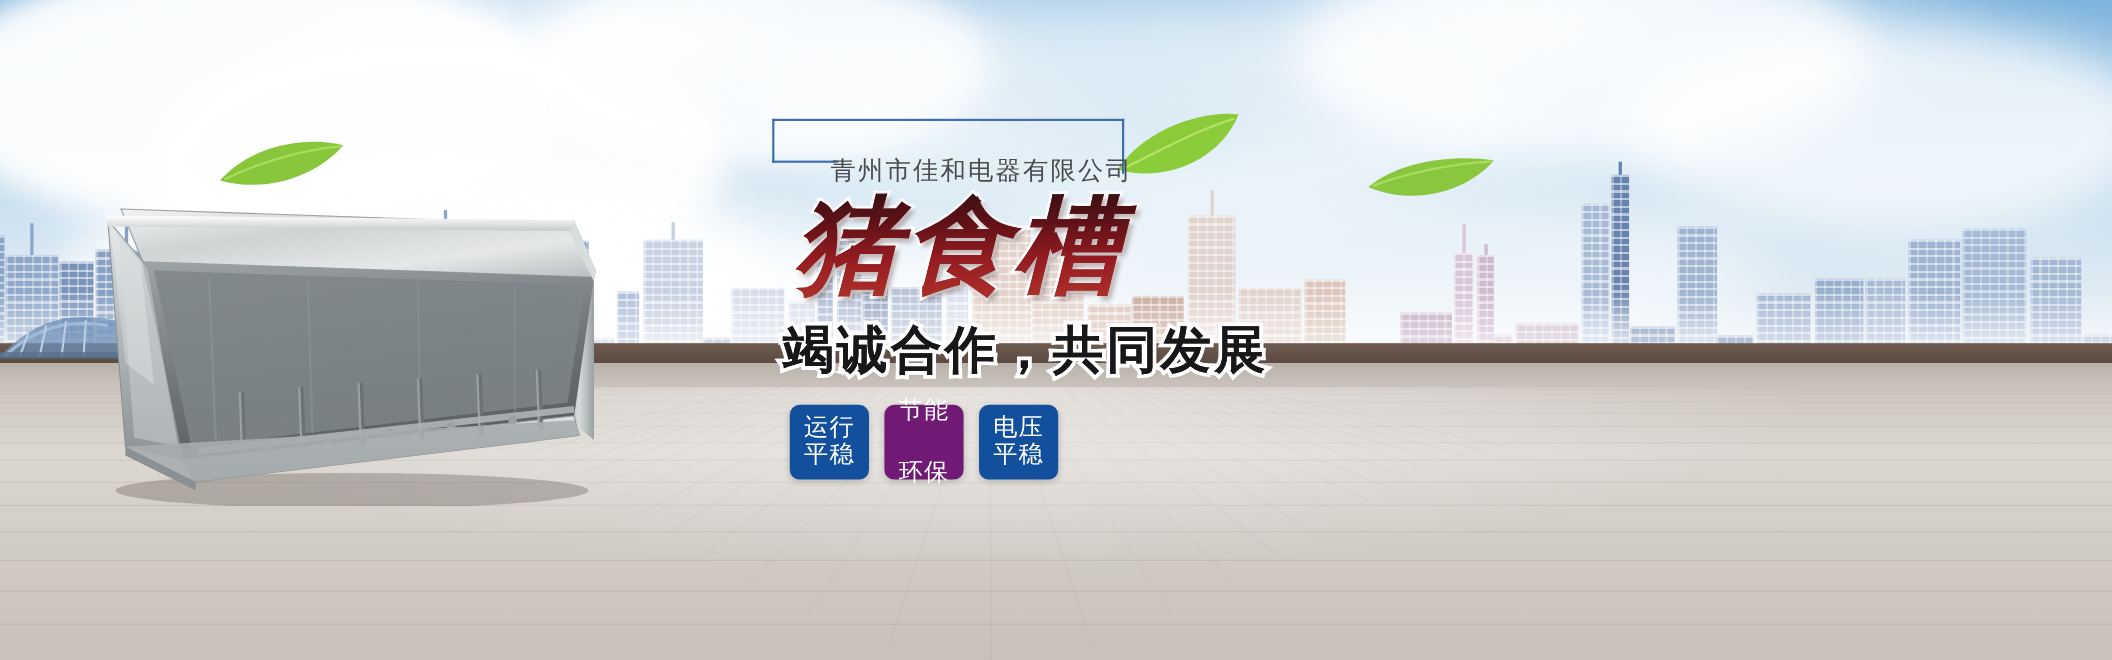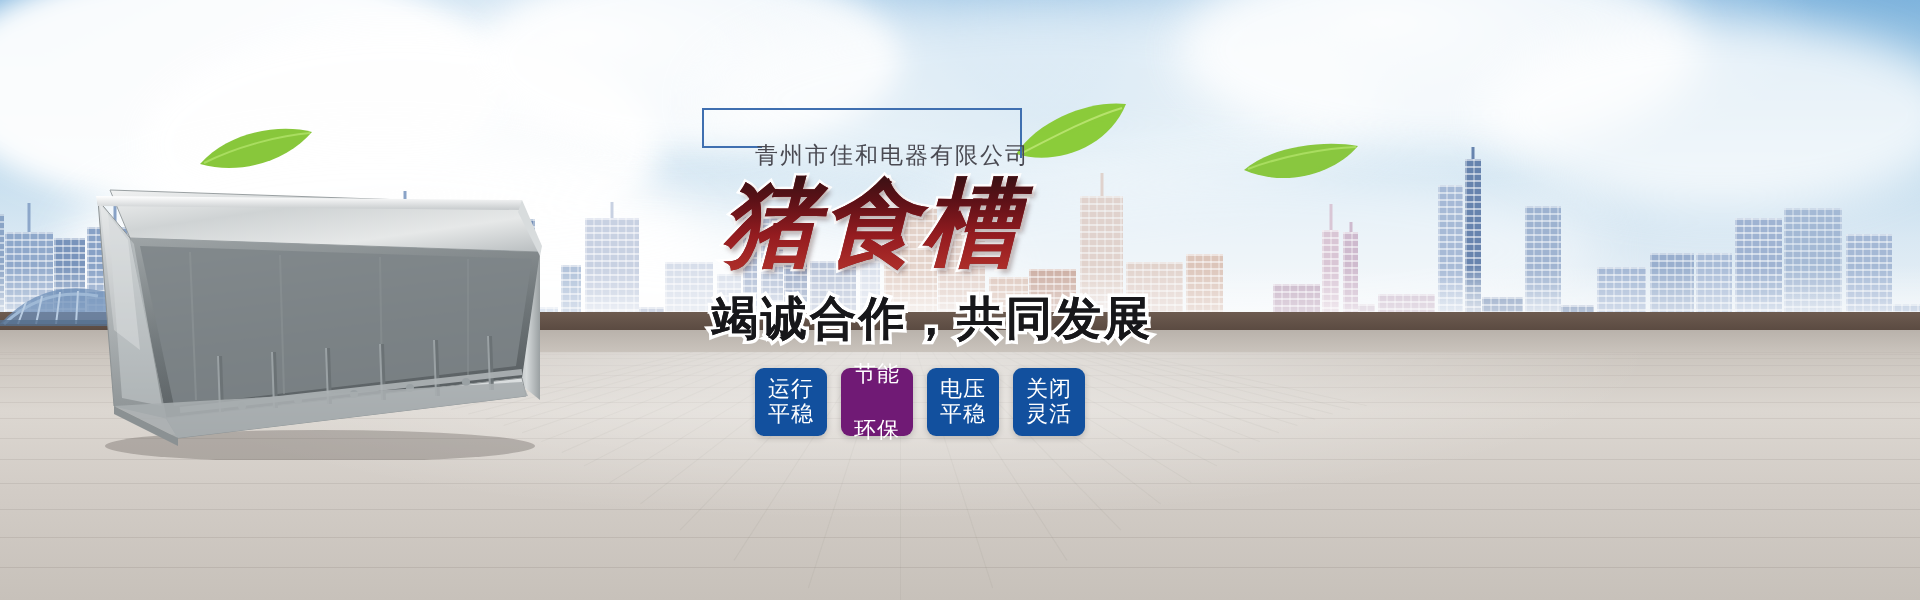--- a/index.html
+++ b/index.html
@@ -112,21 +112,21 @@
   }
   .subtitle-fill{
     position:absolute;left:712px;top:288px;
     font-family:"DejaVu Sans","Liberation Sans",sans-serif;
     font-size:46px;font-weight:700;letter-spacing:3px;white-space:nowrap;
     color:#17171a;
   }
 
   
   .badges{
-    position:absolute;left:755px;top:368px;display:flex;gap:14px;
+    position:absolute;left:718px;top:368px;display:flex;gap:14px;
   }
   .badge{
     width:72px;height:68px;border-radius:9px;
     background:#12509e;
     display:flex;flex-direction:column;align-items:center;justify-content:center;
     color:#fff;line-height:1.12;
     font-family:"DejaVu Sans","Liberation Sans",sans-serif;
     font-size:22px;letter-spacing:1px;font-weight:400;
     box-shadow:0 2px 6px rgba(0,0,0,.18);
   }
@@ -394,19 +394,15 @@
         <span>平稳</span>
       </div>
       <div class="badge" style="background: #701a75; gap: 31px;">
         <span>节能</span>
         <span>环保</span>
       </div>
       <div class="badge" style="background: rgb(18, 80, 158);">
         <span>电压</span>
         <span>平稳</span>
       </div>
-      <div class="badge" style="background: rgb(18, 80, 158);">
-        <span>关闭</span>
-        <span>灵活</span>
-      </div>
     </div>
 
 </div>
 
 </body></html>

